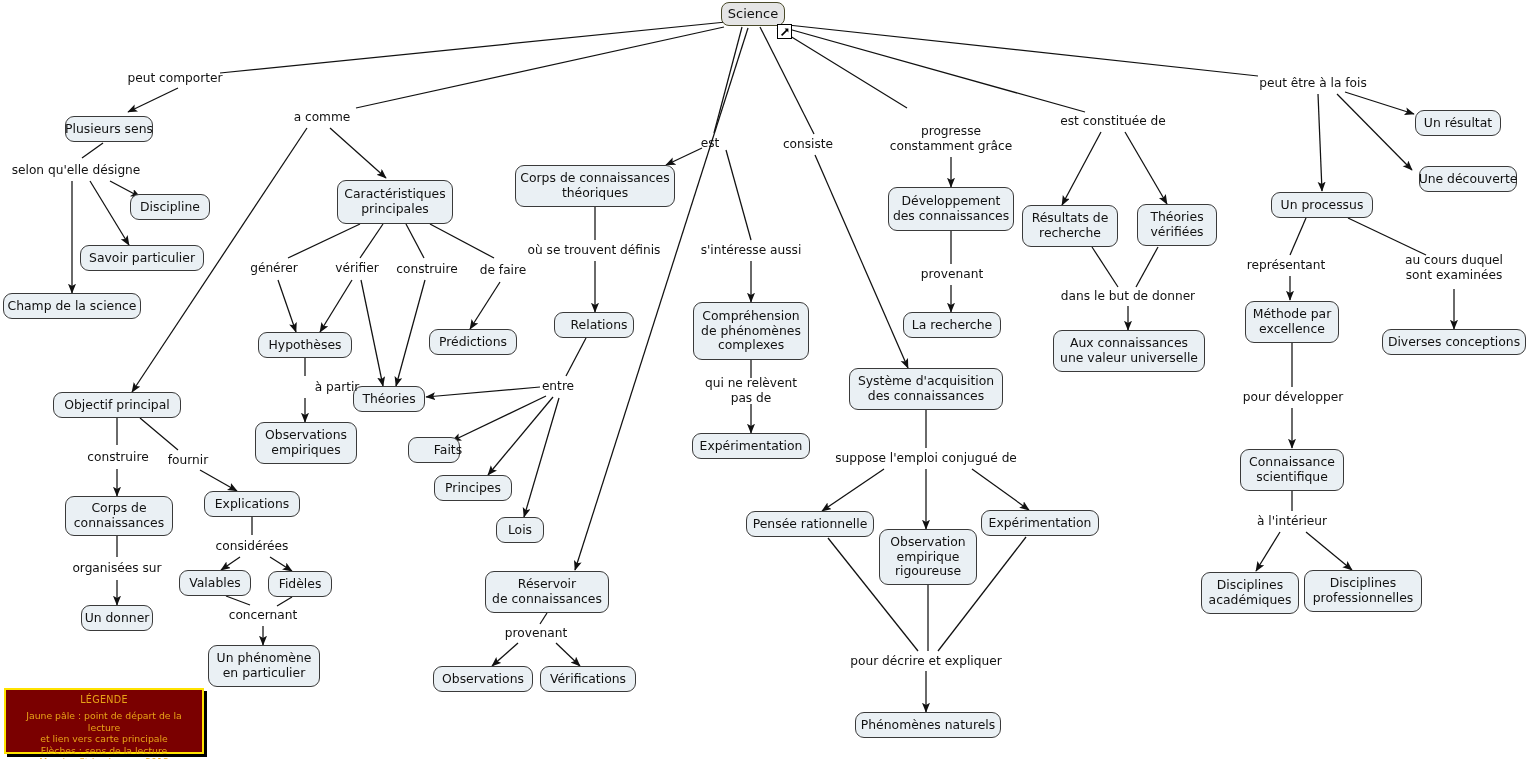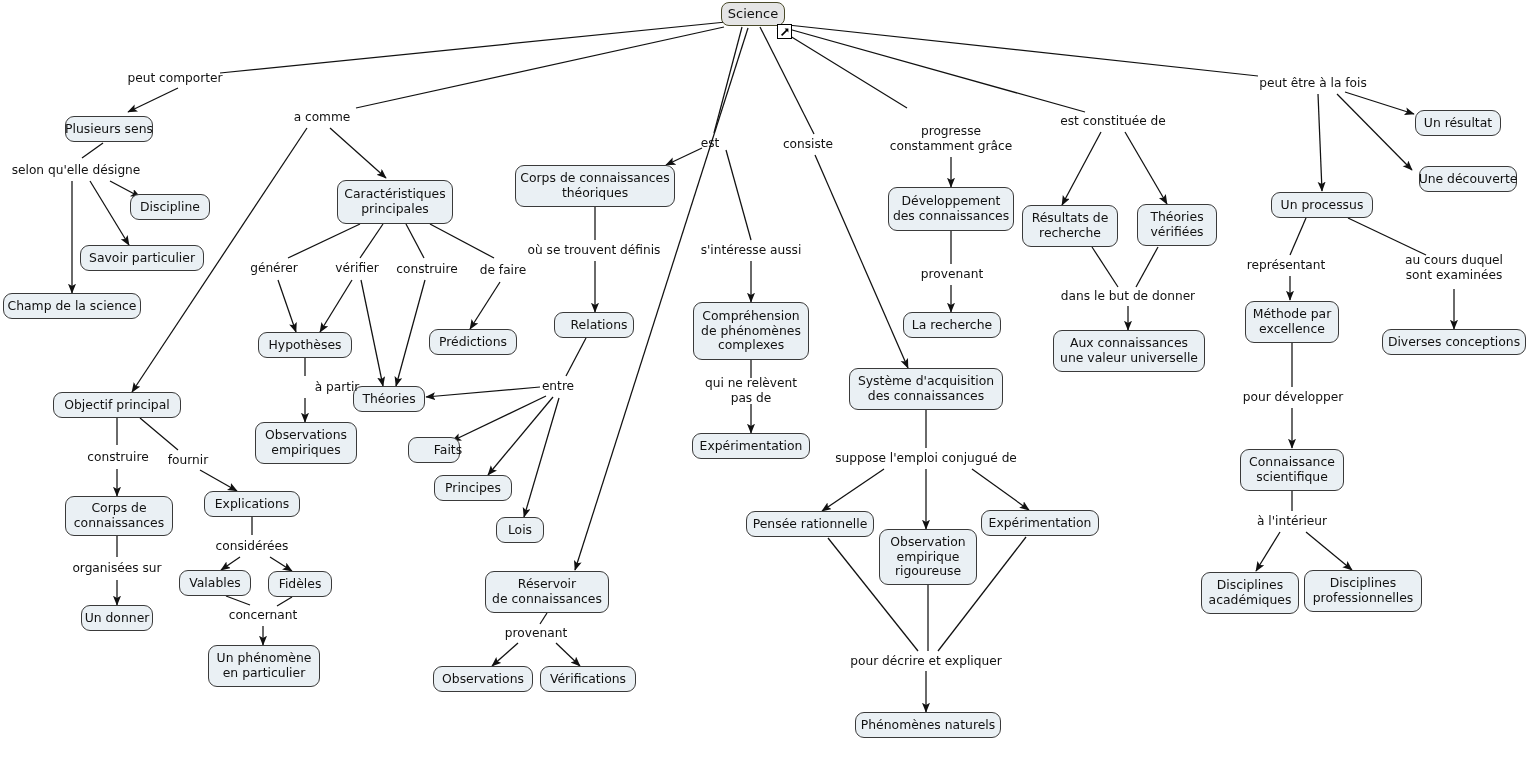--- a/index.html
+++ b/index.html
@@ -228,14 +228,21 @@
       <div class="lbl" style="left: 1292px; top: 521px;">à l'intérieur</div>
     </div>
 
   <div id="linkicon" style="left: 777px; top: 24px;">
     <svg width="10" height="10" viewBox="0 0 10 10" aria-hidden="true">
       <path d="M1.6,8.4 L7.4,2.6" stroke="#000" stroke-width="1.6" fill="none"></path>
       <path d="M4.6,1.6 L8.4,1.6 L8.4,5.4 z" fill="#000"></path>
     </svg>
   </div>
 
+  <div id="legend">
+    <div class="ttl">LÉGENDE</div>
+    <div class="bdy">Jaune pâle : point de départ de la lecture
+et lien vers carte principale
+Flèches : sens de la lecture
+Maurice St-Louis mars 2013</div>
+  </div>
 
 </div>
 
 </body></html>

